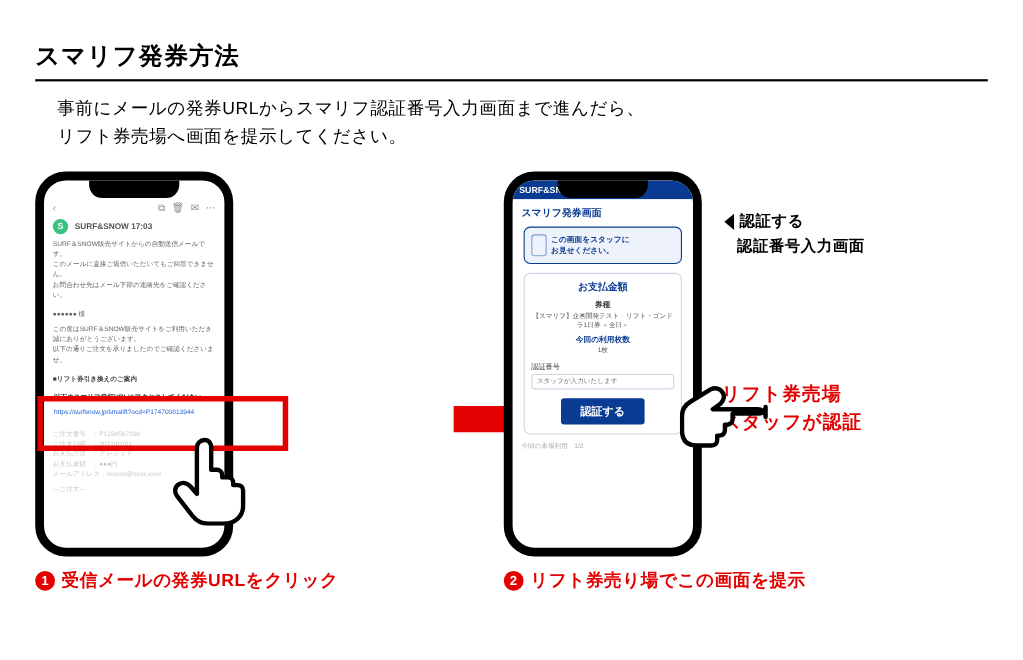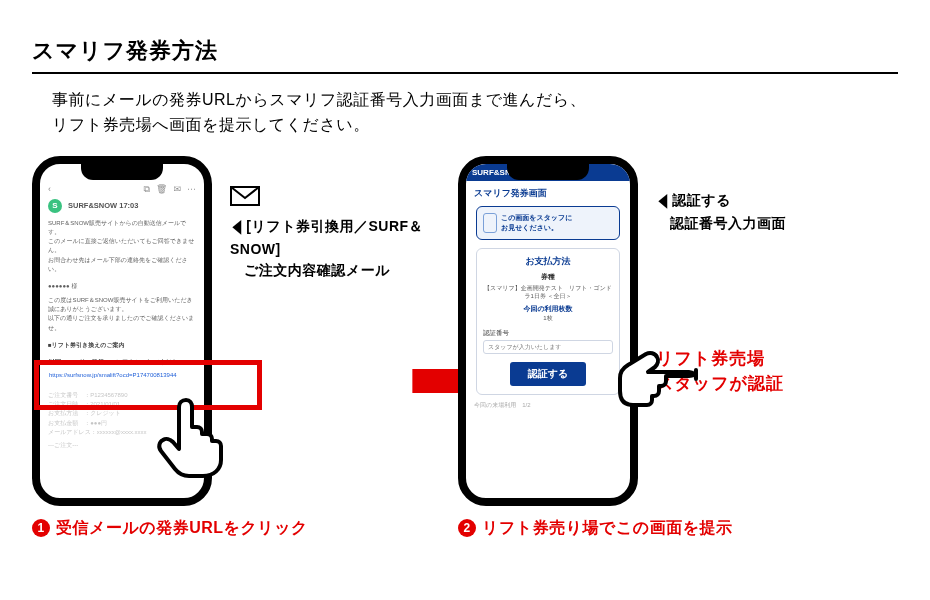--- a/index.html
+++ b/index.html
@@ -212,30 +212,20 @@
       <div class="highlight-frame" style="left:2px; top:204px; width:228px; height:50px;"></div>
 
       <div class="hand" style="left:124px; top:236px;">
         <svg width="74" height="86" viewBox="0 0 74 86">
           <g fill="#fff" stroke="#000" stroke-width="4" stroke-linejoin="round">
             <path d="M30 8 c4 0 6 3 6 7 v20 h5 c3 0 5 2 5 5 v2 h5 c3 0 5 2 5 5 v2 h4 c3 0 5 2 5 5 v14 c0 9 -7 16 -18 16 h-14 c-6 0 -10 -2 -14 -7 l-14 -18 c-3 -4 -2 -9 2 -11 c3 -2 7 -1 10 2 l6 7 V15 c0 -4 3 -7 7 -7 z"></path>
           </g>
         </svg>
       </div>
 
-      <div class="ann-left annot">
-        <div class="mail-icon">
-          <svg width="30" height="20" viewBox="0 0 30 20">
-            <rect x="1" y="1" width="28" height="18" fill="#fff" stroke="#000" stroke-width="2"></rect>
-            <path d="M1 1 L15 12 L29 1" fill="none" stroke="#000" stroke-width="2"></path>
-          </svg>
-        </div>
-        <div><span class="tri">◀</span><span>[リフト券引換用／SURF＆SNOW]</span></div>
-        <div style="padding-left:14px">ご注文内容確認メール</div>
-      </div>
 
       <div class="caption">
         <span class="num">1</span>
         <span>受信メールの発券URLをクリック</span>
       </div>
     </div>
 
     <div class="arrow">
       <svg width="110" height="60" viewBox="0 0 110 60">
         <path d="M0 18 H60 V2 L108 30 L60 58 V42 H0 Z" fill="#e30000"></path>
@@ -249,21 +239,21 @@
           <div class="r-head">SURF&amp;SNOW</div>
           <div class="r-title">スマリフ発券画面</div>
           <div class="speech">
             <span class="ph"></span>
             <span>
               <span>この画面をスタッフに</span><br>
               <span>お見せください。</span>
             </span>
           </div>
           <div class="card">
-            <div class="t1">お支払方法</div>
+            <div class="t1">お支払金額</div>
             <div class="t2">券種</div>
             <div class="t3">【スマリフ】企画開発テスト　リフト・ゴンドラ1日券 ＜全日＞</div>
             <div class="t4">今回の利用枚数</div>
             <div class="t5">1枚</div>
             <div class="lab">認証番号</div>
             <input placeholder="スタッフが入力いたします" style="">
             <div class="btn">認証する</div>
           </div>
           <div class="foot blur-under">今回の来場利用　1/2</div>
         </div>

